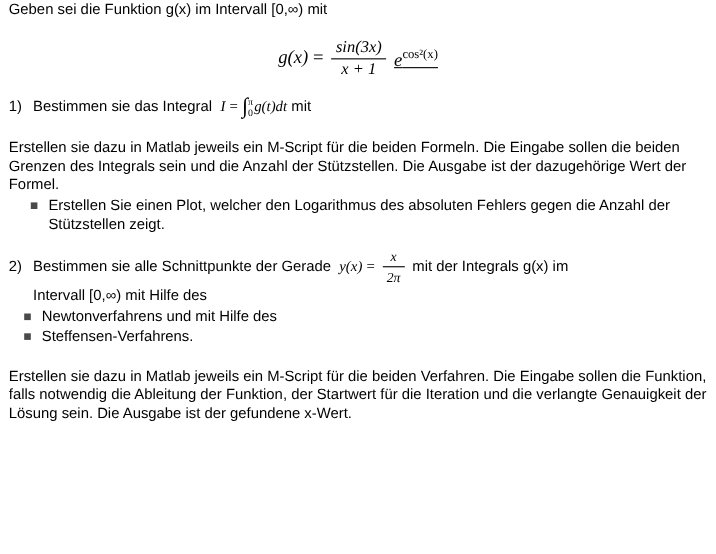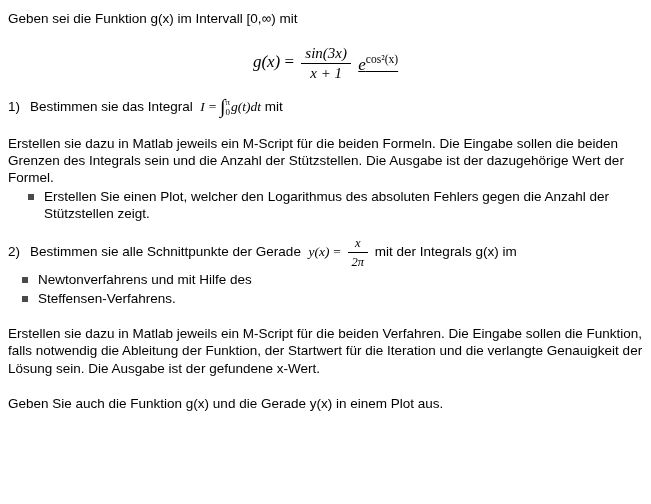--- a/index.html
+++ b/index.html
@@ -12,21 +12,21 @@
     height: 504px;
     overflow: hidden;
     font-family: "Liberation Sans", sans-serif;
     color: #000000;
   }
   .page {
     position: relative;
     width: 651px;
     height: 504px;
     box-sizing: border-box;
-    padding: 10px 8px 0 8px;
+    padding: 0 8px 0 8px;
   }
   .para {
     font-size: 13.5px;
     line-height: 1.28;
     margin: 0;
   }
   .intro {
     margin-bottom: 10px;
   }
   
@@ -178,23 +178,23 @@
     <span class="label">2)</span><span>Bestimmen sie alle Schnittpunkte der Gerade</span>
     <span class="nowrap">
       &nbsp;<span class="math">y(x)</span>
       <span class="mathup">=</span>
       <span class="frac small">
         <span class="num math">x</span>
         <span class="den math">2π</span>
       </span>
     </span>
     <span>mit der Integrals g(x) im</span>
+    <div class="indent-cont">Intervall [0,∞) mit Hilfe des</div>
   </div>
 
   <ul class="bullets">
     <li>Newtonverfahrens und mit Hilfe des</li>
     <li>Steffensen-Verfahrens.</li>
   </ul>
 
   <p class="flow">Erstellen sie dazu in Matlab jeweils ein M-Script für die beiden Verfahren. Die Eingabe sollen die Funktion, falls notwendig die Ableitung der Funktion, der Startwert für die Iteration und die verlangte Genauigkeit der Lösung sein. Die Ausgabe ist der gefundene x-Wert.</p>
-  <p class="flow">Geben Sie auch die Funktion g(x) und die Gerade y(x) in einem Plot aus.</p>
 
 </div>
 
 </body></html>

